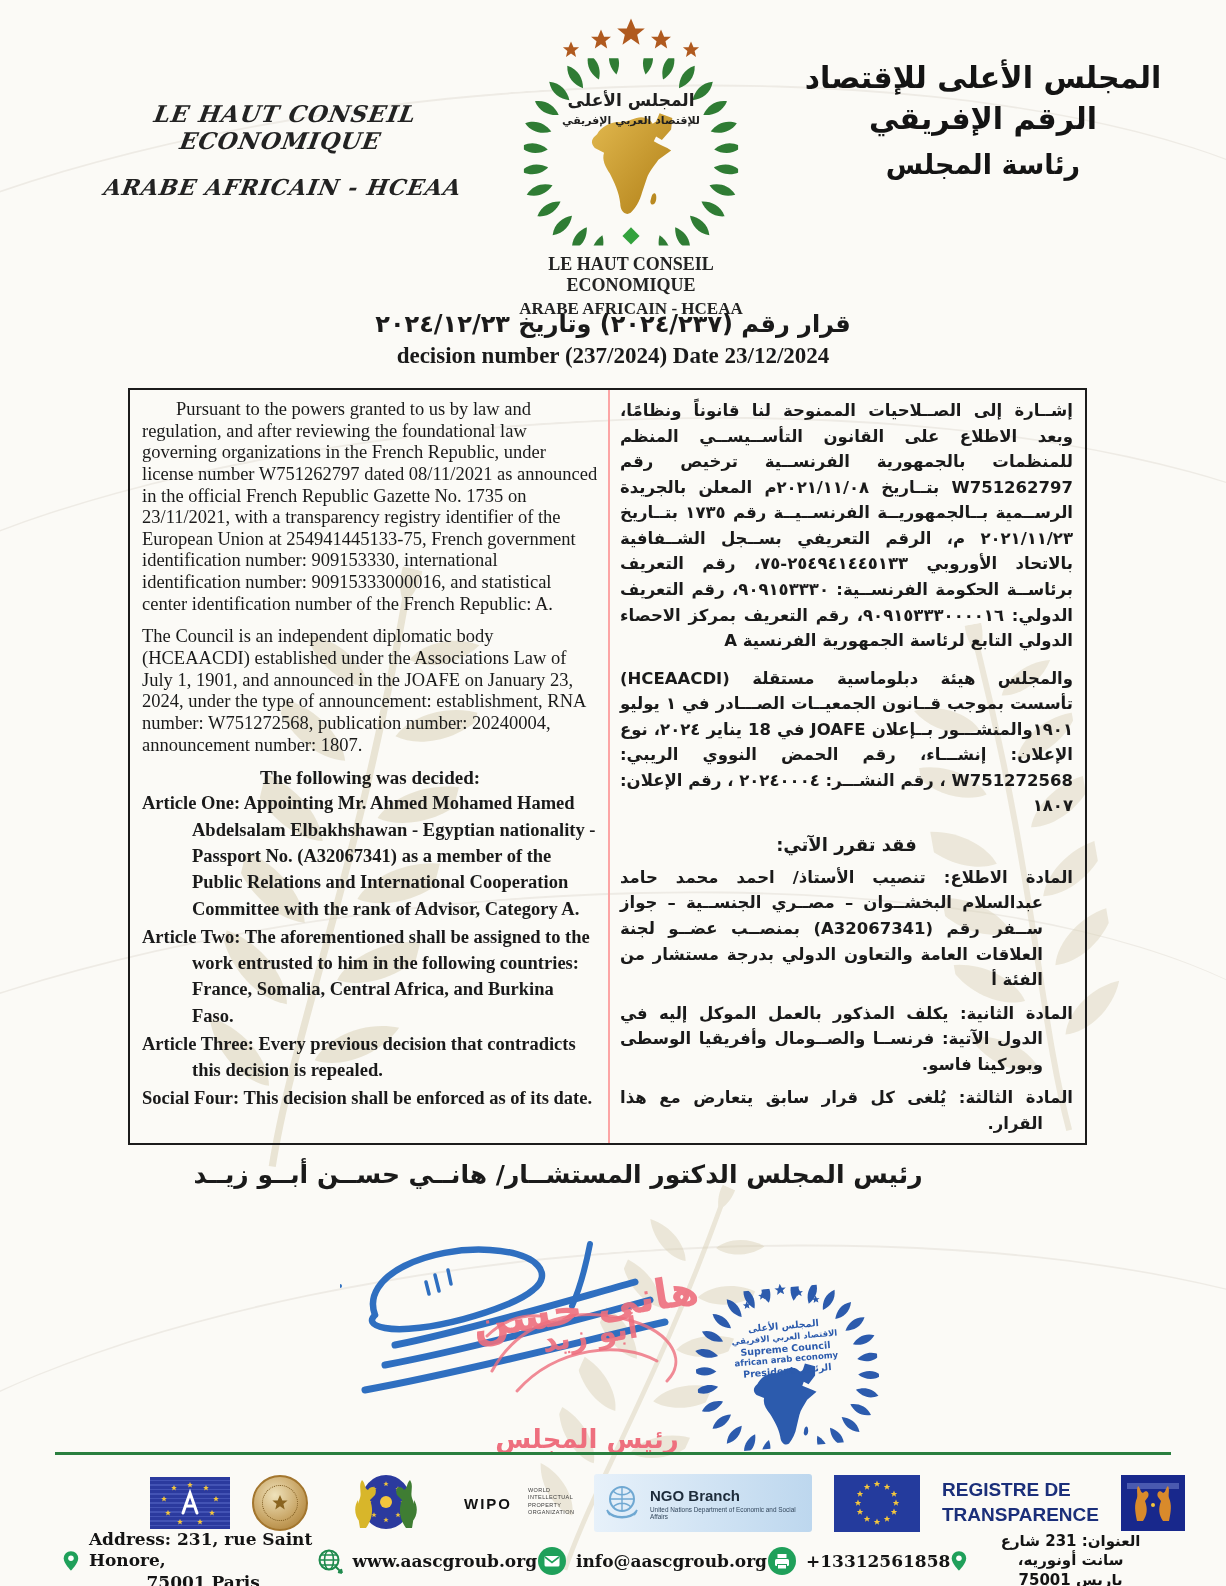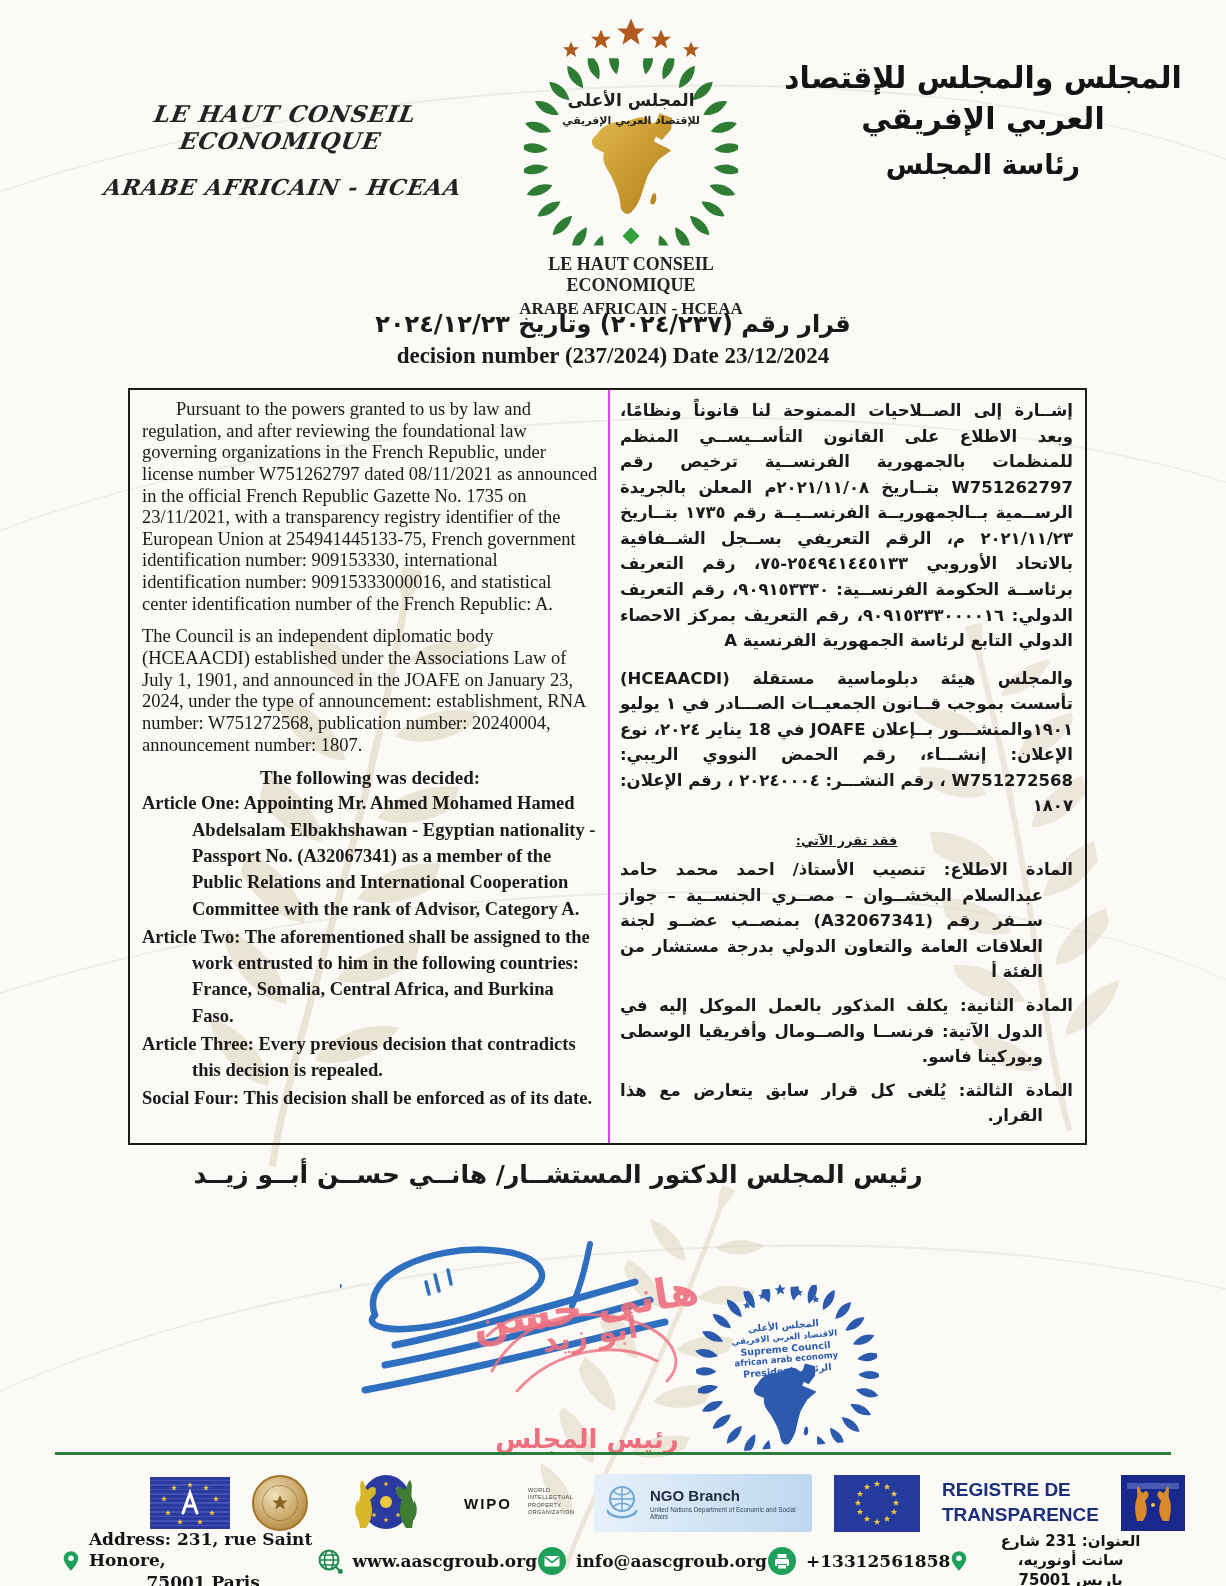--- a/index.html
+++ b/index.html
@@ -33,30 +33,30 @@
 
   
   .decision-title{position:absolute;top:310px;left:0;right:0;text-align:center;}
   .title-ar{font-family:"DejaVu Sans",sans-serif;font-weight:bold;font-size:24px;direction:rtl;}
   .title-en{font-weight:bold;font-size:23px;margin-top:5px;}
 
   
   .body-table{position:absolute;top:388px;left:128px;width:959px;height:757px;display:flex;
               border:2px solid #1c1c1c;box-sizing:border-box;background:transparent;}
   .cell{box-sizing:border-box;overflow:hidden;}
-  .cell-en{width:480px;border-right:2px solid #d946ef;padding:6px 10px 0 12px;
+  .cell-en{width:480px;border-right:2px solid #fca5a5;padding:6px 10px 0 12px;
            font-size:18.5px;line-height:1.17;}
   .cell-en p{margin:0 0 11px;}
   .cell-en .p1{text-indent:34px;margin-top:3px;}
   .decided{font-weight:bold;text-align:center;margin:2px 0 1px;font-size:19px;}
   .article{font-weight:bold;font-size:18.5px;line-height:1.42;padding-left:50px;text-indent:-50px;margin:0 0 2px;}
   .cell-ar{flex:1;direction:rtl;padding:8px 12px 0 10px;font-family:"DejaVu Sans",sans-serif;
            font-weight:bold;font-size:16.5px;line-height:1.55;}
   .cell-ar p{margin:0 0 12px;text-align:justify;}
-  .decided-ar{text-align:center !important;font-size:13px;margin:0 0 6px !important;text-decoration:underline;}
+  .decided-ar{text-align:center !important;font-size:18px;margin:0 0 6px !important;}
   .article-ar{padding-right:30px;text-indent:-30px;margin:0 0 8px;text-align:justify;line-height:1.55;}
 
   
   .signatory{position:absolute;top:1160px;left:150px;right:260px;text-align:center;}
   .sig-ar{font-family:"DejaVu Sans",sans-serif;font-weight:bold;font-size:25px;direction:rtl;}
   .sig-en{font-weight:bold;font-size:22px;margin-top:4px;}
 
   
   .stamps{position:absolute;top:1228px;left:0;right:0;height:228px;}
   .blue-sig{position:absolute;left:340px;top:2px;}
@@ -212,21 +212,21 @@
           <use href="#africa" fill="url(#goldgrad)" transform="translate(50,46) scale(1.08)"></use>
         </svg>
         <div class="logo-ar1">المجلس الأعلى</div>
         <div class="logo-ar2">للإقتصاد العربي الإفريقي</div>
       </div>
       <div class="logo-cap c1">LE HAUT CONSEIL ECONOMIQUE</div>
       <div class="logo-cap c2">ARABE AFRICAIN - HCEAA</div>
     </div>
 
     <div class="brand-right">
-      <div class="r1">المجلس والمجلس للإقتصاد العربي الإفريقي</div>
+      <div class="r1">المجلس الأعلى للإقتصاد الرقم الإفريقي</div>
       <div class="r2">رئاسة المجلس</div>
     </div>
   </header>
 
   <section class="decision-title">
     <div class="title-ar">قرار رقم (٢٠٢٤/٢٣٧) وتاريخ ٢٠٢٤/١٢/٢٣</div>
     <div class="title-en">decision number (237/2024) Date 23/12/2024</div>
   </section>
 
   <section class="body-table">

